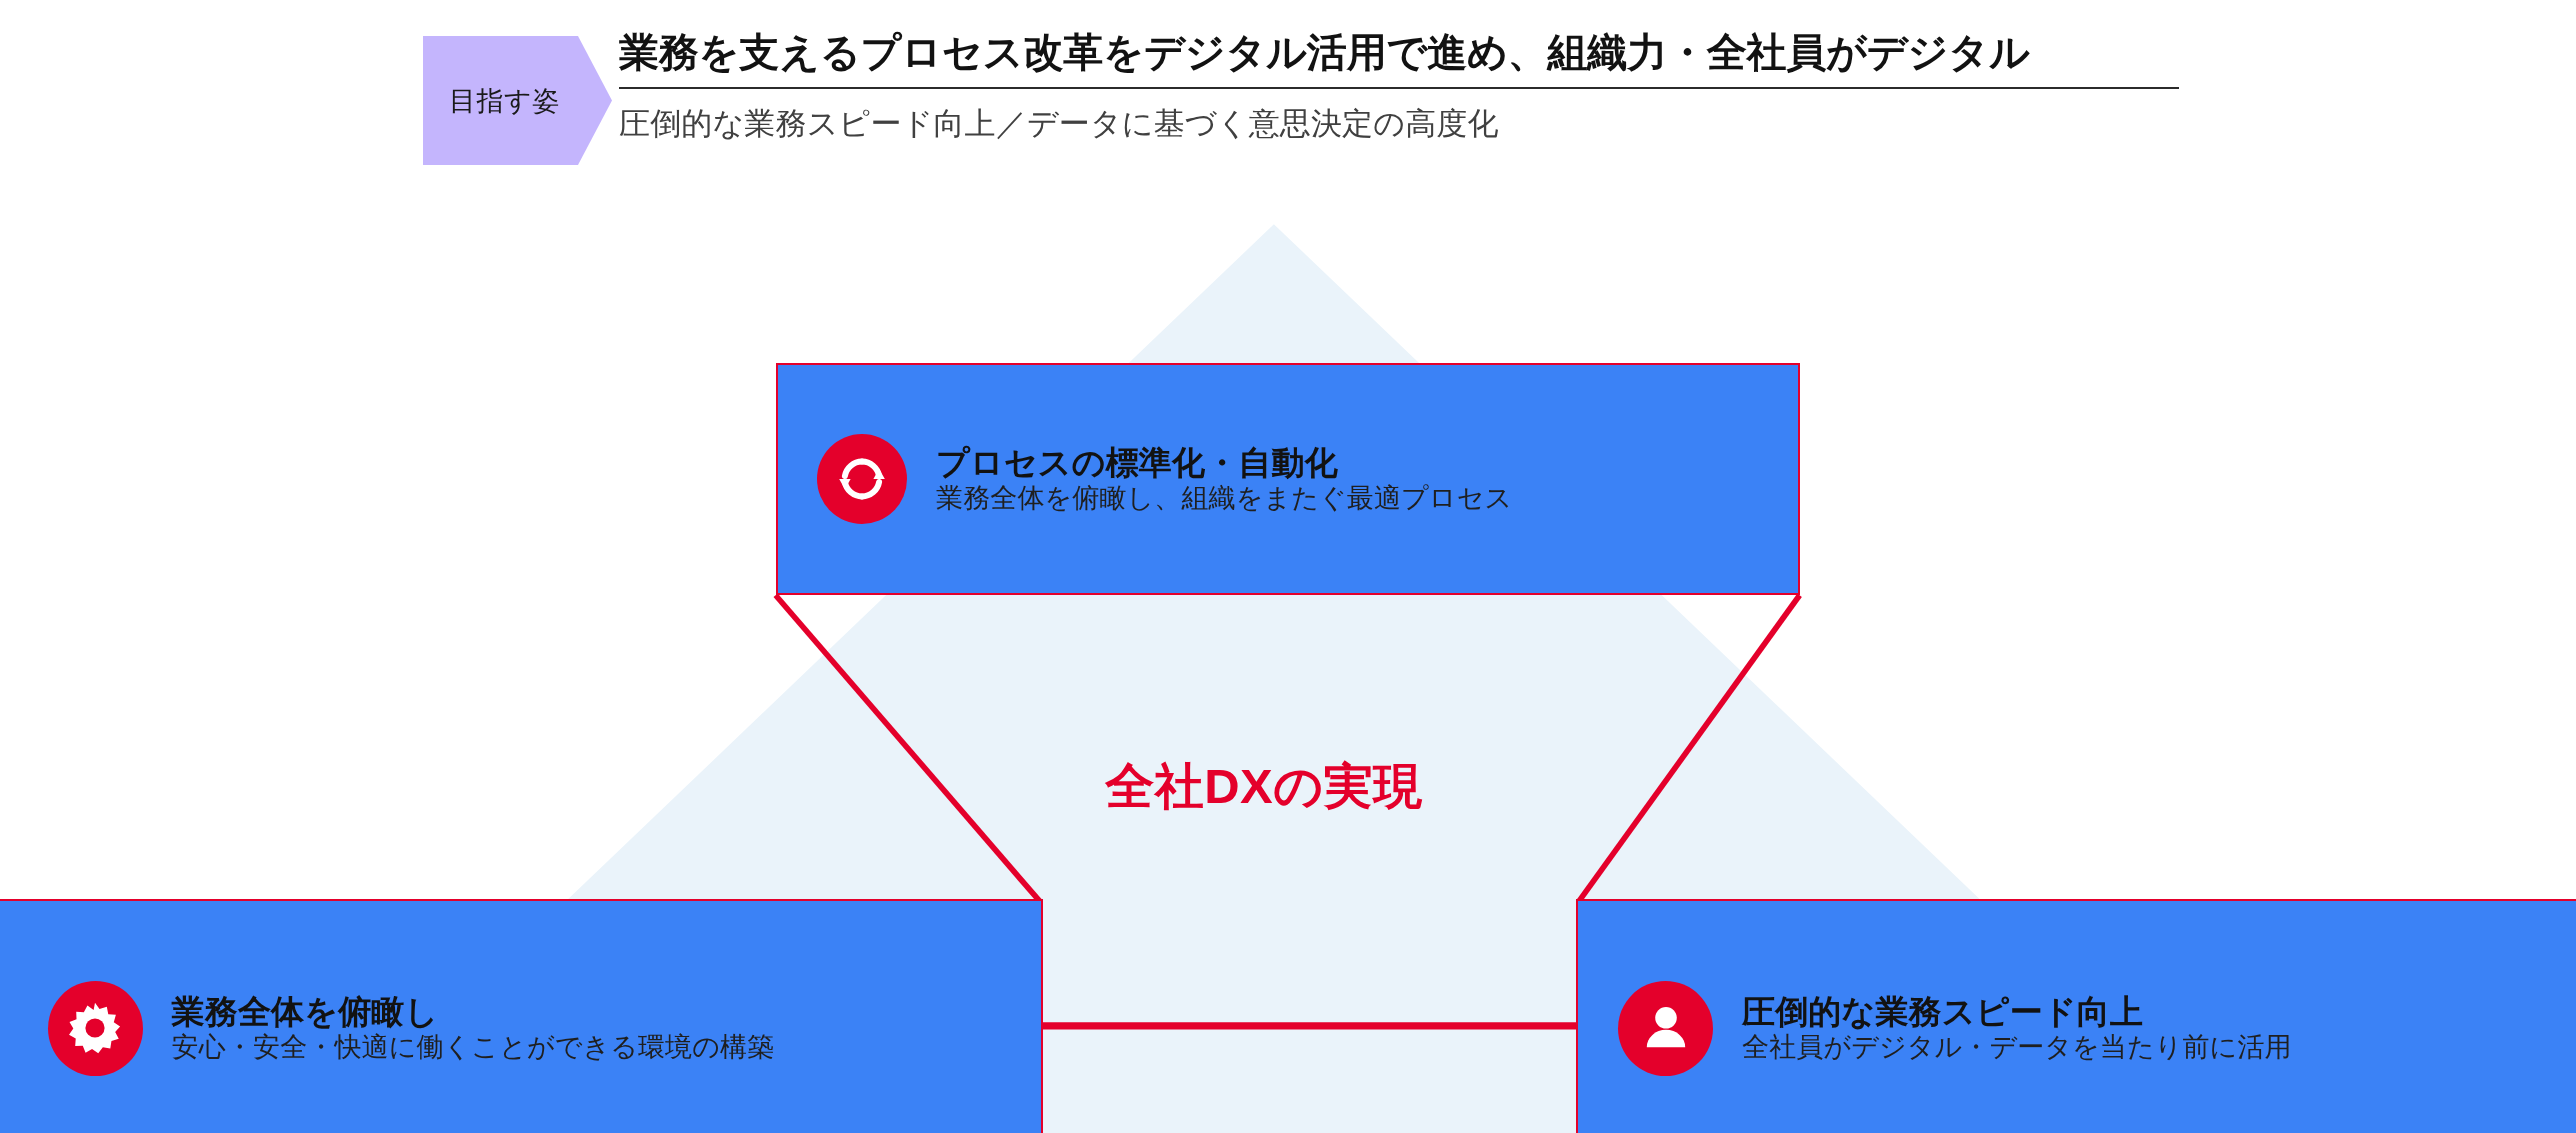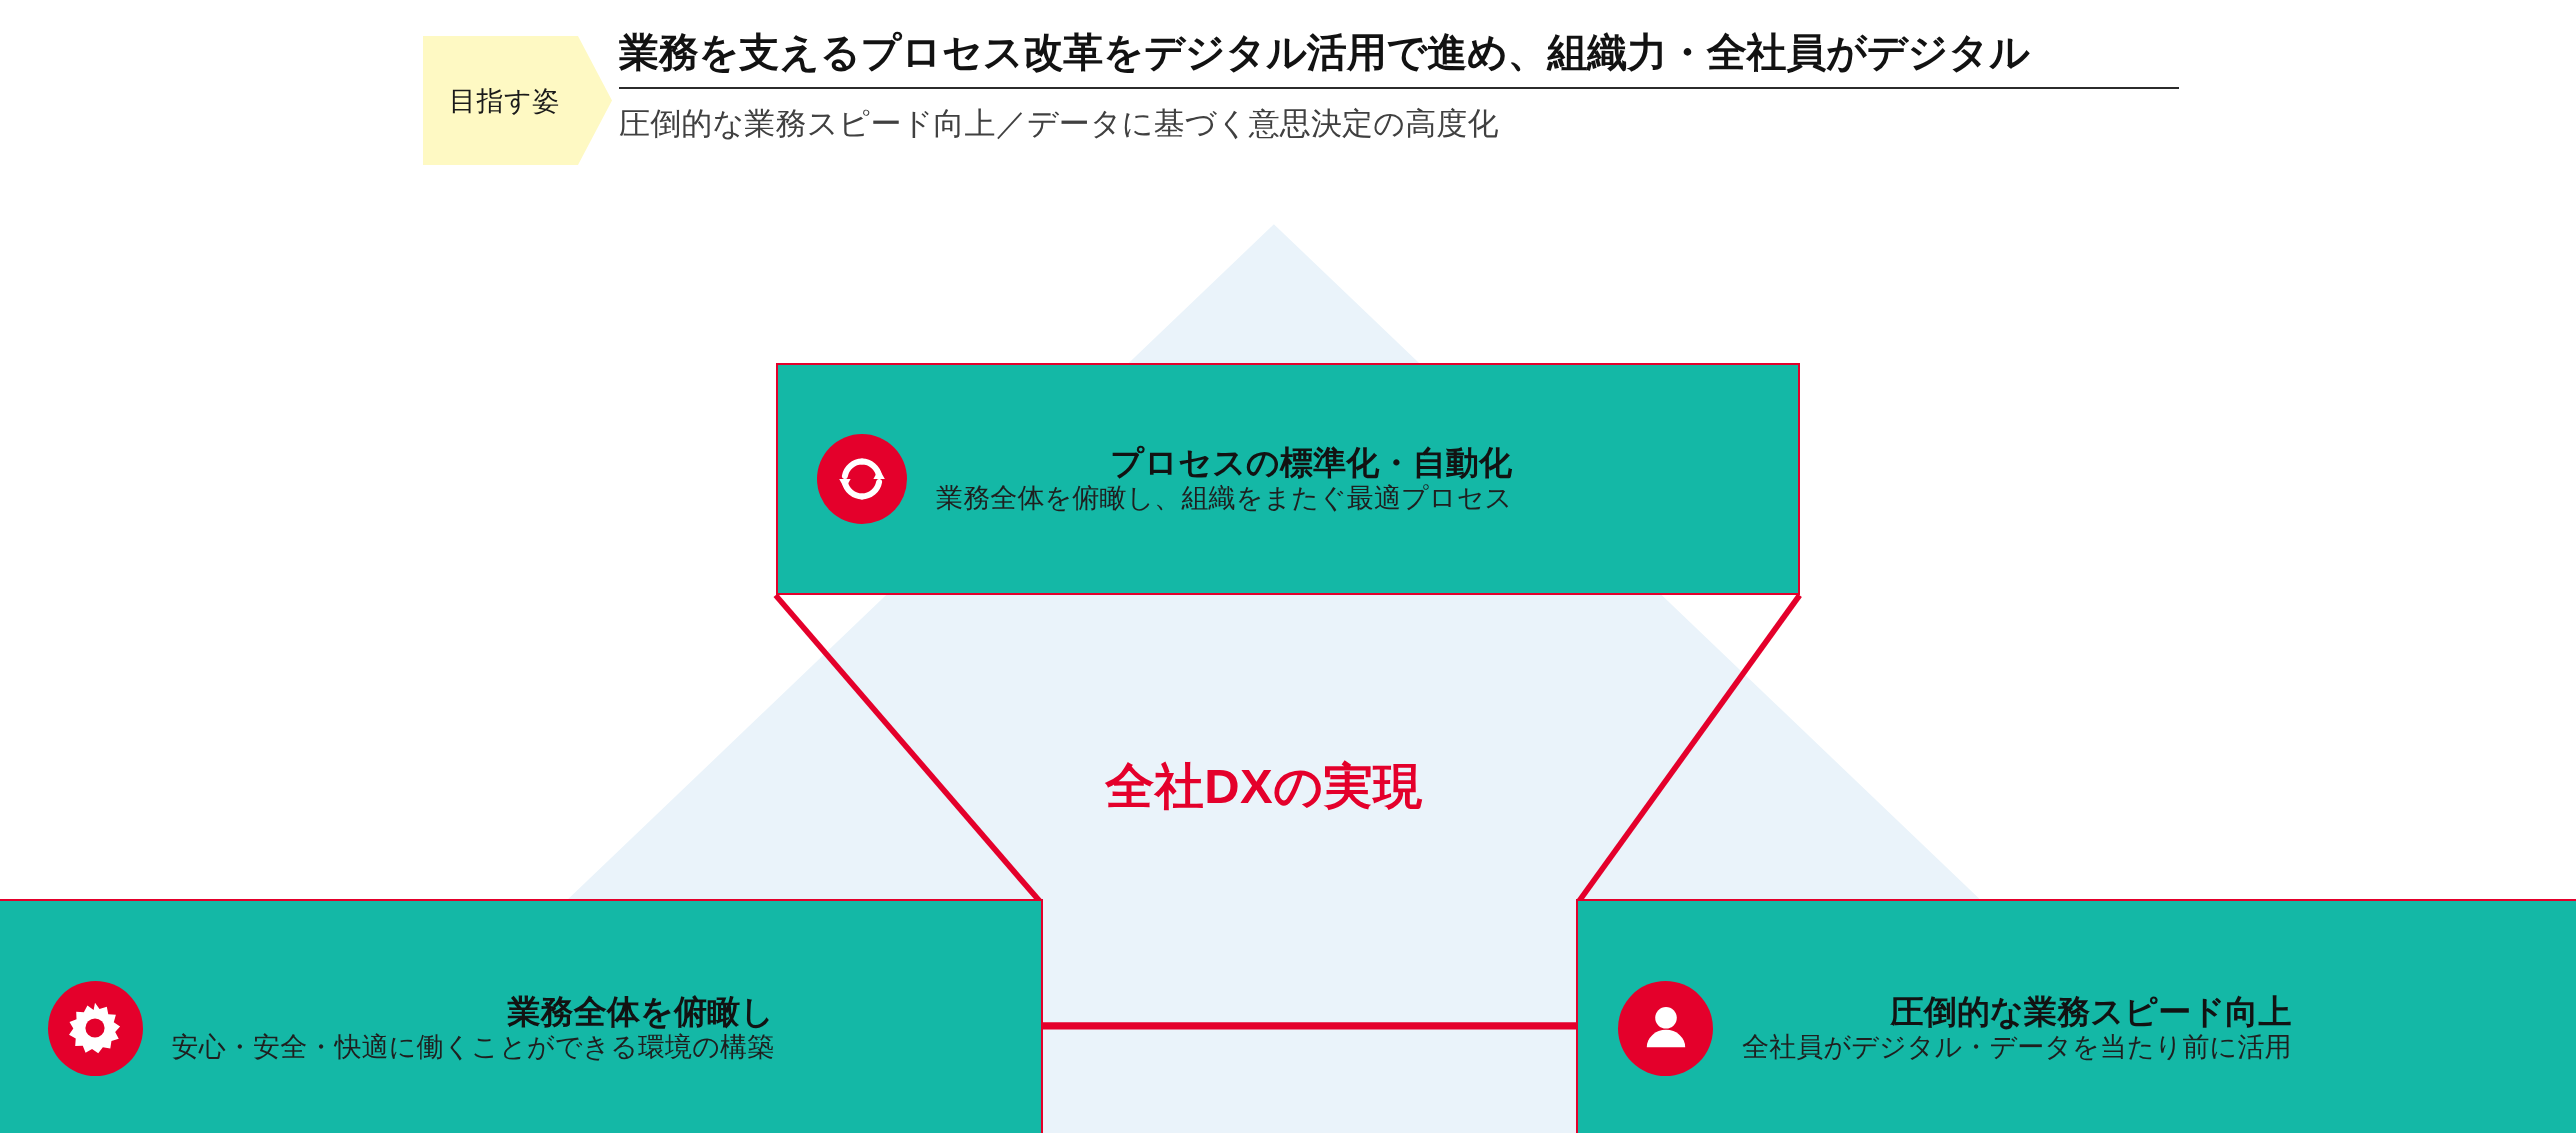--- a/index.html
+++ b/index.html
@@ -49,21 +49,21 @@
     width: 2576px;
     height: 194px;
     z-index: 4;
   }
   #aim-badge {
     position: absolute;
     left: 423px;
     top: 36px;
     width: 189px;
     height: 129px;
-    background: #fef9c3;
+    background: #c4b5fd;
     clip-path: polygon(0 0, 82% 0, 100% 50%, 82% 100%, 0 100%);
     display: flex;
     align-items: center;
     justify-content: flex-start;
   }
   #aim-badge-label {
     font-size: 27px;
     color: #1a1a1a;
     letter-spacing: 0.02em;
     padding-left: 26px;
@@ -94,27 +94,26 @@
     line-height: 1.2;
     color: #404040;
     margin-top: 16px;
     letter-spacing: 0.005em;
     white-space: nowrap;
   }
 
   
   .card {
     position: absolute;
-    background: #14b8a6;
+    background: #3b82f6;
     border: 2.4px solid #e4002b;
     box-sizing: border-box;
     display: flex;
     align-items: center;
     z-index: 3;
-    text-align: right;
   }
   #card-process {
     left: 776px;
     top: 363px;
     width: 1024px;
     height: 232px;
     padding-left: 39px;
   }
   #card-foundation {
     left: -2.4px;

